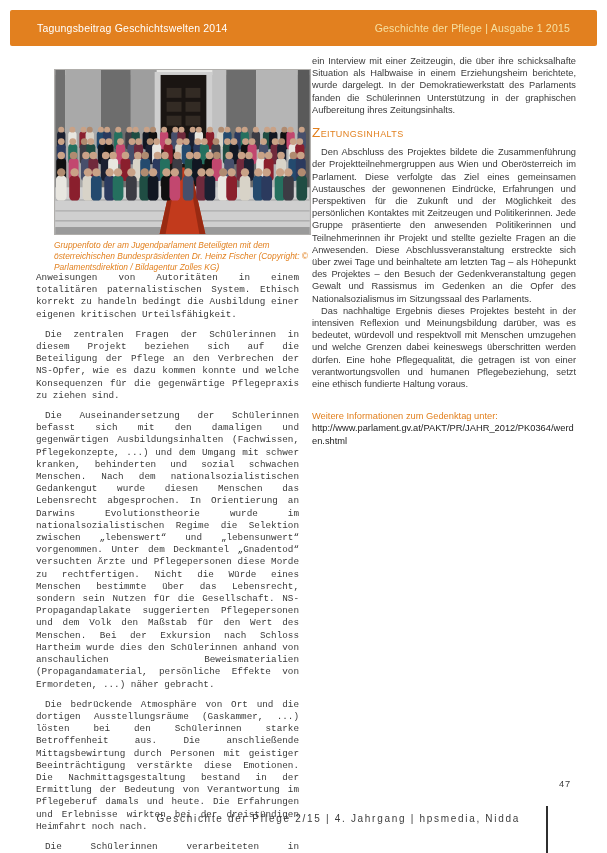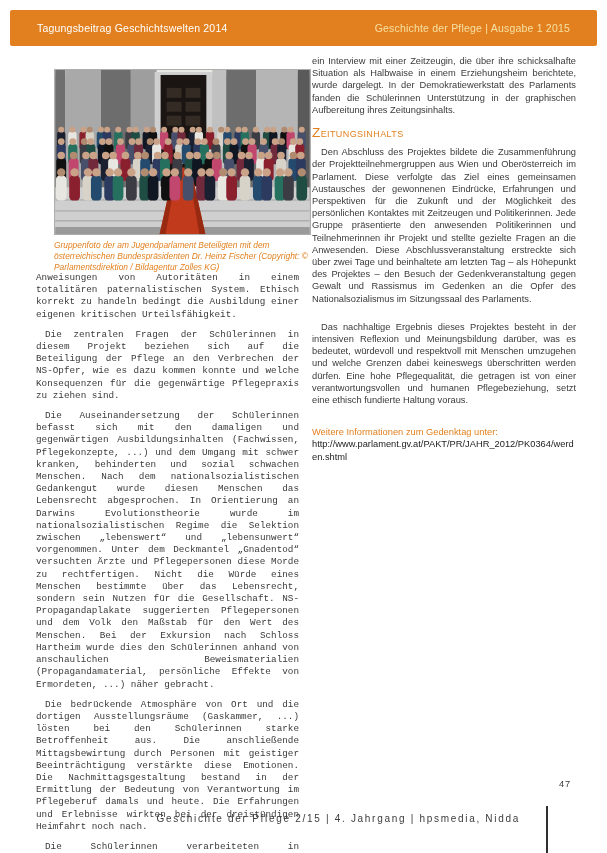--- a/index.html
+++ b/index.html
@@ -23,21 +23,21 @@
     margin-top:5px;color:#e2801f;font-style:italic;font-size:8.4px;line-height:10.8px;
     text-align:left;
   }
   
   .col{position:absolute;width:264px;font-size:9.3px;line-height:12.2px;
     text-align:justify;color:#3a3a3a;}
   .col-left{left:36px;top:272px;width:263px;font-family:Liberation Mono, monospace;}
   .col-right{left:312px;top:55px;}
   .col p{margin:0 0 8px 0;}
   .col p.ind{text-indent:9px;}
-  .col p.nogap{margin-bottom:16px;}
+  .col p.nogap{margin-bottom:0;}
   .section-heading{
     color:#e2801f;font-variant:small-caps;font-size:13.5px;letter-spacing:.4px;
     margin:11px 0 7px 0;font-weight:normal;
   }
   .info-label{color:#e2801f;font-size:9.3px;margin-top:20px;}
   .info-url{color:#222;font-size:9.3px;line-height:12.2px;word-break:break-all;
     text-decoration:none;display:block;}
   
   .footer-line{
     position:absolute;top:813px;right:87px;font-size:10px;letter-spacing:1.7px;

